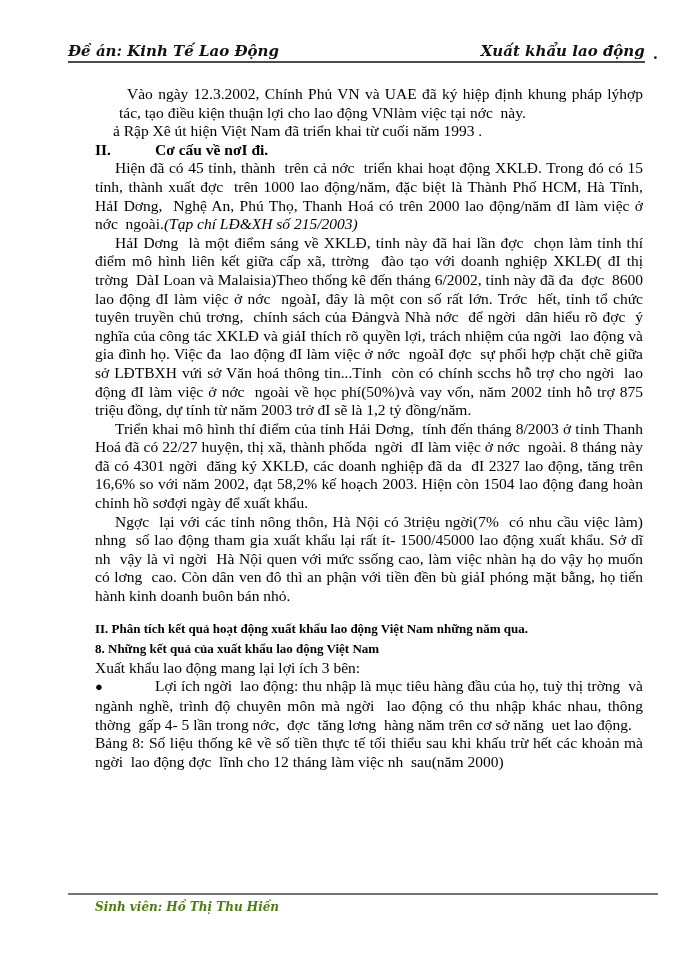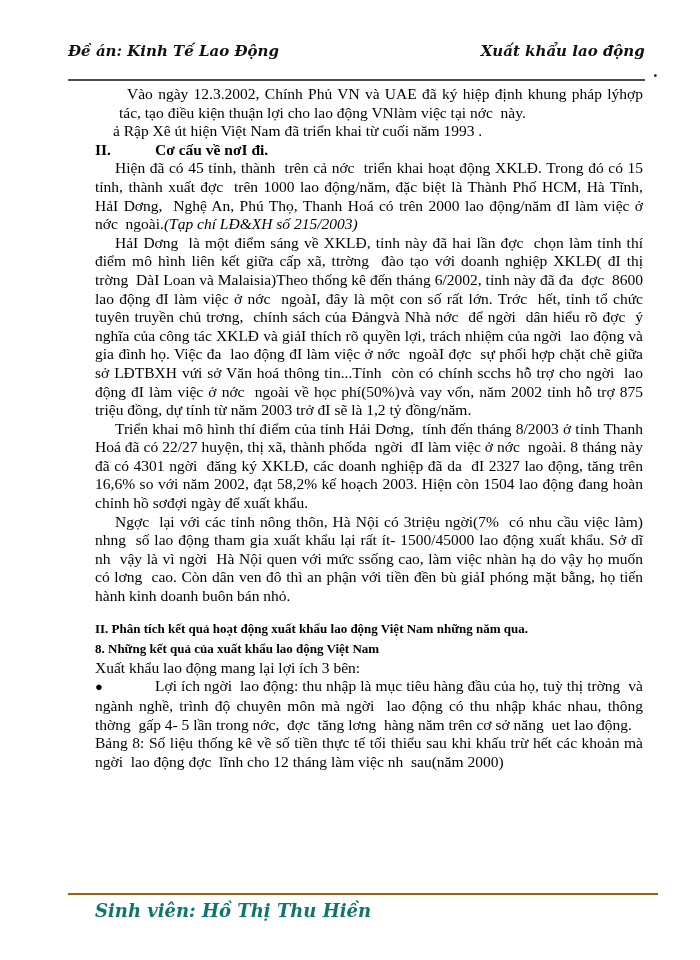--- a/index.html
+++ b/index.html
@@ -10,21 +10,21 @@
   }
   
   .header{
     position:absolute;top:42px;left:68px;right:42px;
     display:flex;align-items:flex-end;
     font-family:"DejaVu Serif","Liberation Serif",serif;
     font-style:italic;font-weight:bold;font-size:15px;color:#111;
   }
   .header-rule{
     flex:1;display:flex;justify-content:space-between;align-items:flex-end;
-    border-bottom:2px solid #4a4a4a;padding-bottom:19px;
+    border-bottom:2px solid #4a4a4a;padding-bottom:1px;
   }
   .header-period{margin-left:8px;font-style:normal;}
   
   .main{
     position:absolute;top:85px;left:95px;width:548px;
     font-size:15.5px;line-height:18.6px;text-align:justify;
   }
   .blk{margin:0;}
   .ind{text-indent:20px;}
   .ind-sm{text-indent:8px;margin-left:24px;}
@@ -33,23 +33,23 @@
   .h-roman{font-weight:bold;}
   .h-roman .num{display:inline-block;min-width:60px;}
   .h-big{font-weight:bold;font-size:13px;line-height:20px;}
   .h-sub .num{display:inline-block;min-width:57px;}
   .h-sub .it{font-style:italic;}
   .bullet{display:inline-block;width:60px;font-size:13px;vertical-align:middle;}
   .blank{height:13px;}
   
   .footer{
     position:absolute;top:893px;left:68px;right:42px;
-    border-top:2px solid #a16207;padding-top:5px;
+    border-top:2px solid #737373;padding-top:5px;
     font-family:"DejaVu Serif","Liberation Serif",serif;
-    font-style:italic;font-weight:bold;font-size:18px;color:#0f766e;
+    font-style:italic;font-weight:bold;font-size:12px;color:#4d7c0f;
   }
   .footer-text{padding-left:27px;}
 </style>
 </head>
 <body>
 
 <div class="header">
   <div class="header-rule">
     <span>Đề án: Kinh Tế Lao Động</span>
     <span>Xuất khẩu lao động</span>

